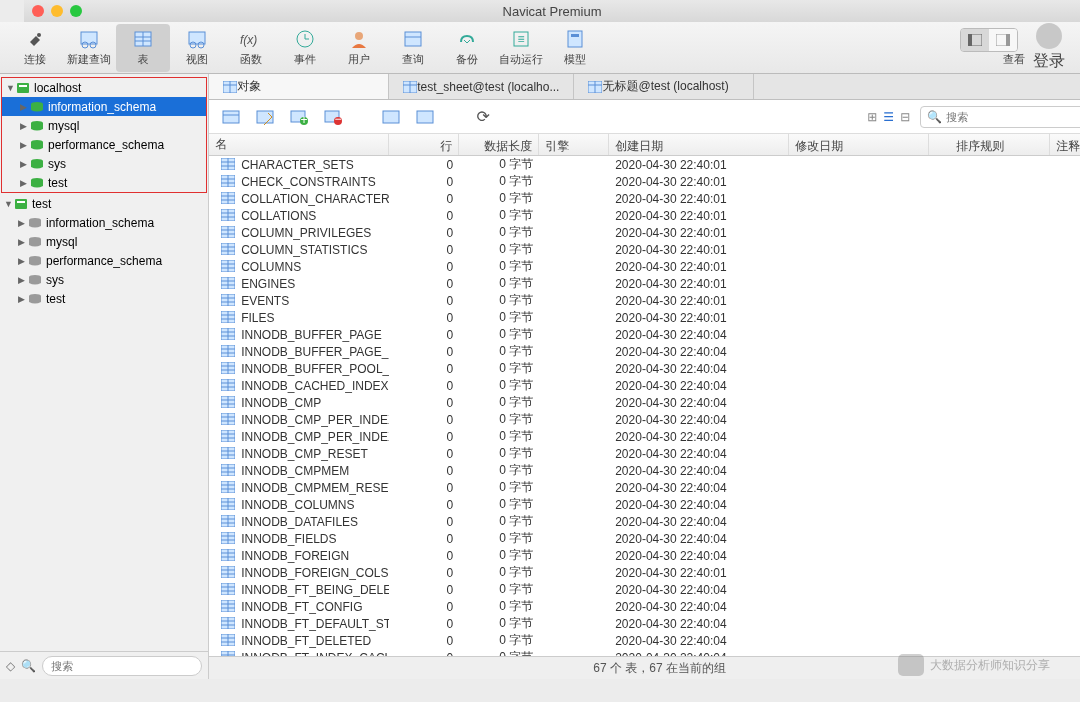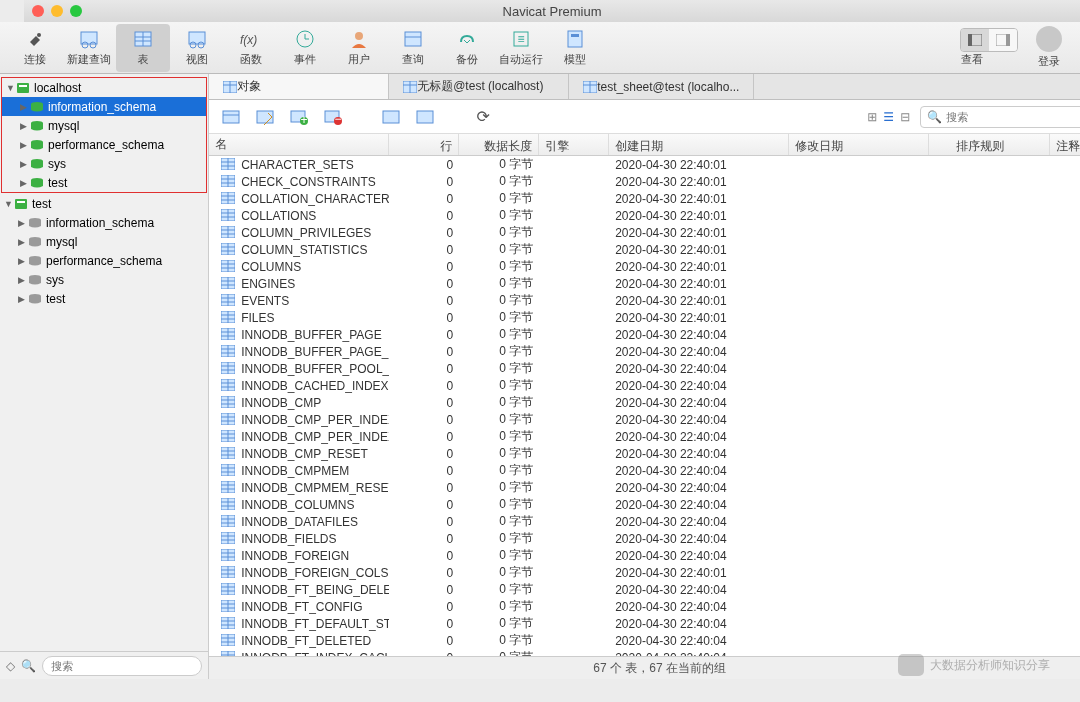--- a/index.html
+++ b/index.html
@@ -13,21 +13,21 @@
 
 .toolbar { height: 52px; background: linear-gradient(#f5f5f5,#e8e8e8); border-bottom: 1px solid #bbb; display: flex; align-items: center; padding: 0 8px; }
 .tool { display: flex; flex-direction: column; align-items: center; justify-content: center; width: 54px; height: 48px; border-radius: 4px; cursor: pointer; }
 .tool.sel { background: #d0d0d0; }
 .tool .ico { width: 22px; height: 22px; display: flex; align-items: center; justify-content: flex-end; }
 .tool .lbl { font-size: 11px; color: #444; margin-top: 2px; }
 .toolspacer { flex: 1; }
 .viewtoggle { display: flex; border: 1px solid #bbb; border-radius: 4px; overflow: hidden; margin-right: 8px; }
 .viewtoggle div { width: 28px; height: 22px; display: flex; align-items: center; justify-content: center; background: #f7f7f7; }
 .viewtoggle div.sel { background: #d8d8d8; }
-.viewlbl { font-size: 11px; color: #444; text-align: left; width: 64px; }
+.viewlbl { font-size: 11px; color: #444; text-align: right; width: 64px; }
 .loginblock { display:flex; flex-direction:column; align-items:center; width:46px; }
 .avatar { width: 26px; height: 26px; border-radius: 50%; background: #c8c8c8; }
 
 .main { display: flex; height: 605px; }
 
 .sidebar { width: 210px; background: #f0f0f0; border-right: 1px solid #ccc; display: flex; flex-direction: column; }
 .tree { flex: 1; overflow: hidden; padding-top: 2px; }
 .redbox { border: 1px solid #e03030; margin: 1px; }
 .node { display: flex; align-items: center; height: 19px; padding-left: 4px; cursor: pointer; }
 .node .arrow { width: 10px; color: #666; font-size: 9px; }
@@ -220,21 +220,21 @@
           <svg width="14" height="12">
             <rect x="0" y="0" width="14" height="12" fill="none" stroke="#999"></rect>
             <rect x="10" y="0" width="4" height="12" fill="#999"></rect>
           </svg>
         </div>
     </div>
     <div class="viewlbl">查看</div>
   </div>
   <div class="loginblock">
     <div class="avatar"></div>
-    <div class="lbl" style="font-size:11px;color:#444;margin-top:2px">登录</div>
+    <div class="lbl" style="font-size:16px;color:#444;margin-top:2px">登录</div>
   </div>
 </div>
 
 <div class="main">
 
   <div class="sidebar">
     <div class="tree" id="tree">
         <div class="redbox">
           <div class="node">
             <span class="arrow">▼</span>
@@ -380,31 +380,31 @@
           <span>对象</span>
         </div>
         <div class="tab">
           <span class="tico">
             <svg width="14" height="12">
               <rect x="0" y="0" width="14" height="12" fill="#cfe6ff" stroke="#5a8fd6"></rect>
               <line x1="0" y1="4" x2="14" y2="4" stroke="#5a8fd6"></line>
               <line x1="7" y1="0" x2="7" y2="12" stroke="#5a8fd6"></line>
             </svg>
           </span>
-          <span>无标题@test (localhost)</span>
+          <span>test_sheet@test (localho...</span>
         </div>
         <div class="tab">
           <span class="tico">
             <svg width="14" height="12">
               <rect x="0" y="0" width="14" height="12" fill="#cfe6ff" stroke="#5a8fd6"></rect>
               <line x1="0" y1="4" x2="14" y2="4" stroke="#5a8fd6"></line>
               <line x1="7" y1="0" x2="7" y2="12" stroke="#5a8fd6"></line>
             </svg>
           </span>
-          <span>test_sheet@test (localho...</span>
+          <span>无标题@test (localhost)</span>
         </div>
       </div>
 
     <div class="subtoolbar">
       <div class="sbtn">
           <svg width="18" height="16">
             <rect x="1" y="2" width="16" height="12" fill="#cfe6ff" stroke="#5a8fd6"></rect>
             <line x1="1" y1="6" x2="17" y2="6" stroke="#5a8fd6"></line>
           </svg>
         </div>

